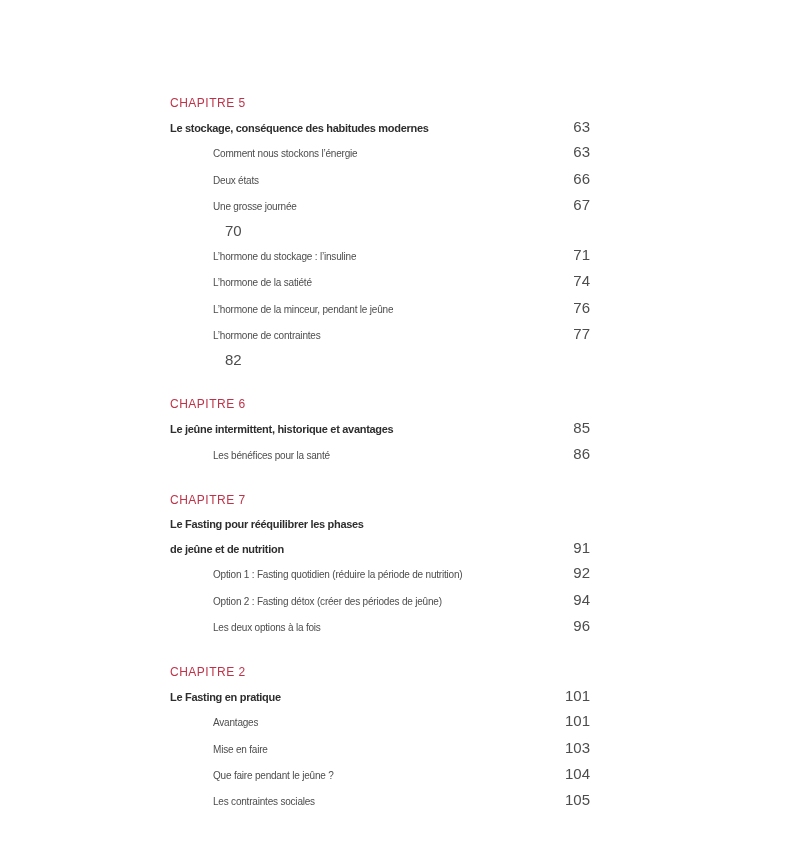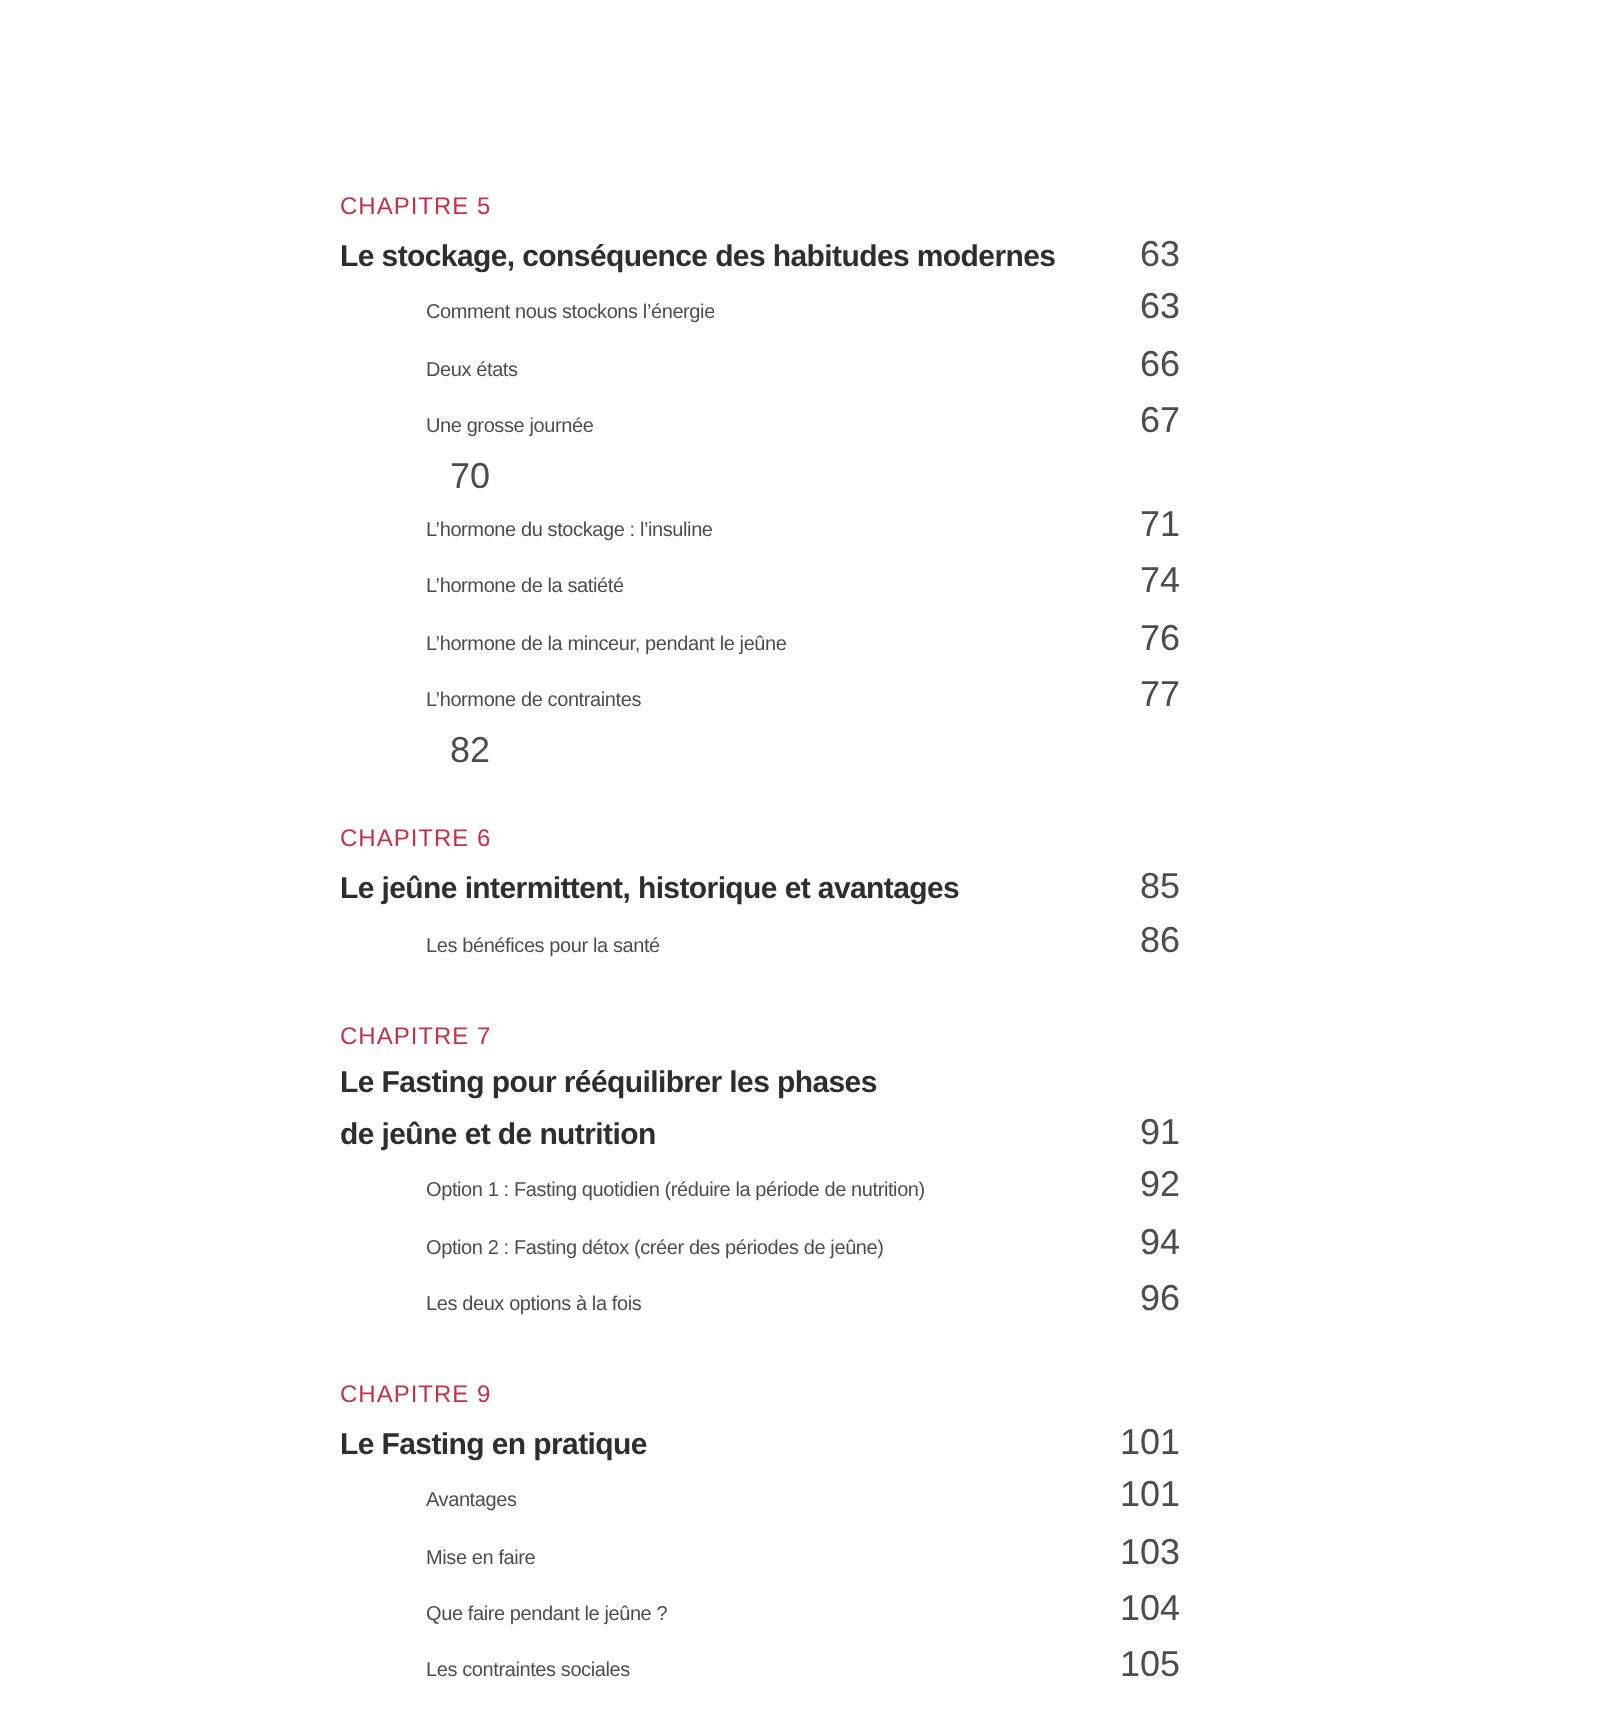--- a/index.html
+++ b/index.html
@@ -28,36 +28,36 @@
     white-space: nowrap;
   }
   .chapter-label {
     line-height: 24.2px;
     font-size: 12px;
     font-weight: normal;
     letter-spacing: 0.5px;
     color: #bf3349;
   }
   .title-row .txt {
-    font-size: 15px;
+    font-size: 11px;
     font-weight: bold;
     letter-spacing: -0.3px;
     color: #2e2e2e;
   }
   .item-row {
     padding-left: 43px;
   }
   .item-row .txt {
     font-size: 10px;
     letter-spacing: -0.2px;
     color: #4d4d4d;
     overflow: hidden;
   }
   .pg {
-    font-size: 18px;
+    font-size: 15px;
     font-weight: normal;
     color: #4d4d4d;
     margin-left: 12px;
     text-align: right;
   }
 </style>
 </head>
 <body>
 
 <main class="toc-container" id="toc">
@@ -156,21 +156,21 @@
   </div>
 
   <div class="row item-row">
     <span class="txt">Les deux options à la fois</span>
     <span class="pg">96</span>
   </div>
 </div>
   </section>
 
   <section class="chapter">
-    <div class="chapter-label">CHAPITRE 9</div>
+    <div class="chapter-label">CHAPITRE 2</div>
     <div class="title-lines">
   <div class="row title-row">
     <span class="txt">Le Fasting en pratique</span>
     <span class="pg">101</span>
   </div>
 </div>
     <div class="items">
   <div class="row item-row">
     <span class="txt">Avantages</span>
     <span class="pg">101</span>

